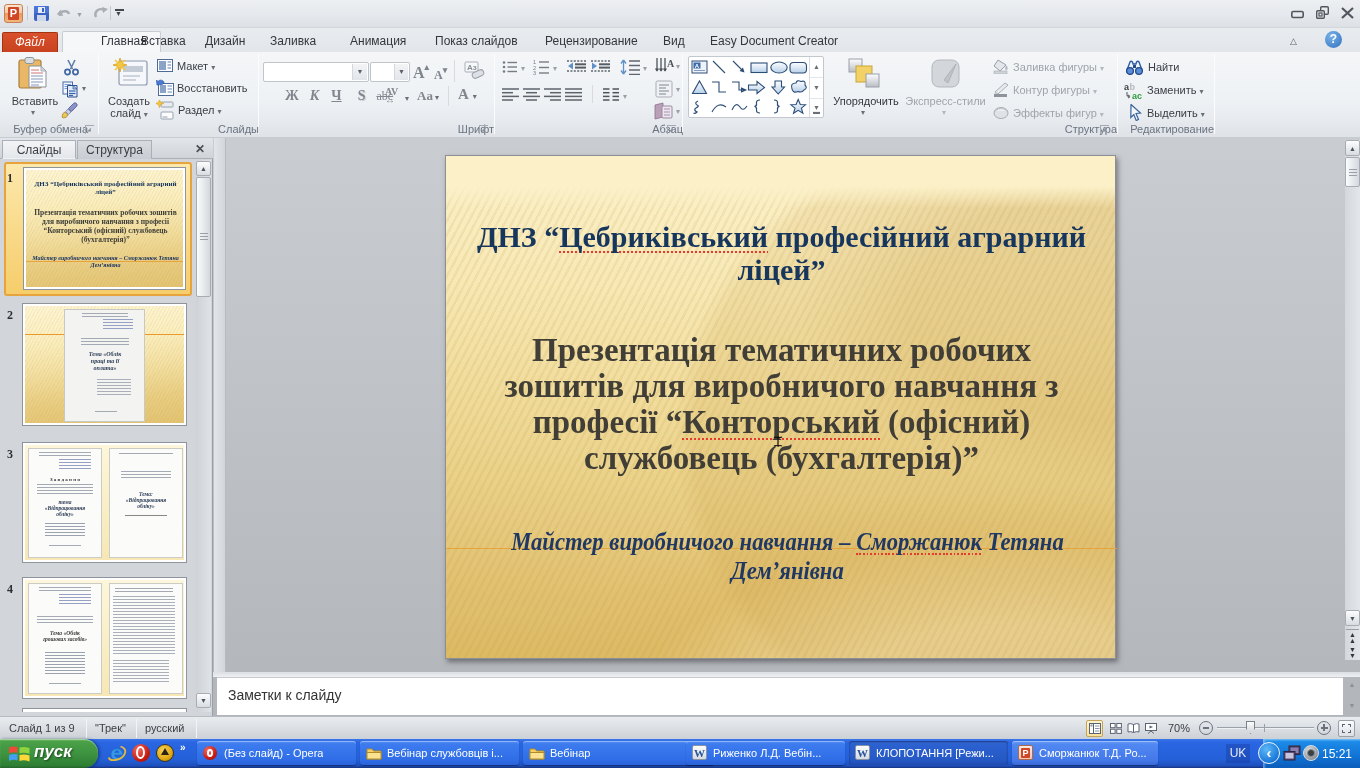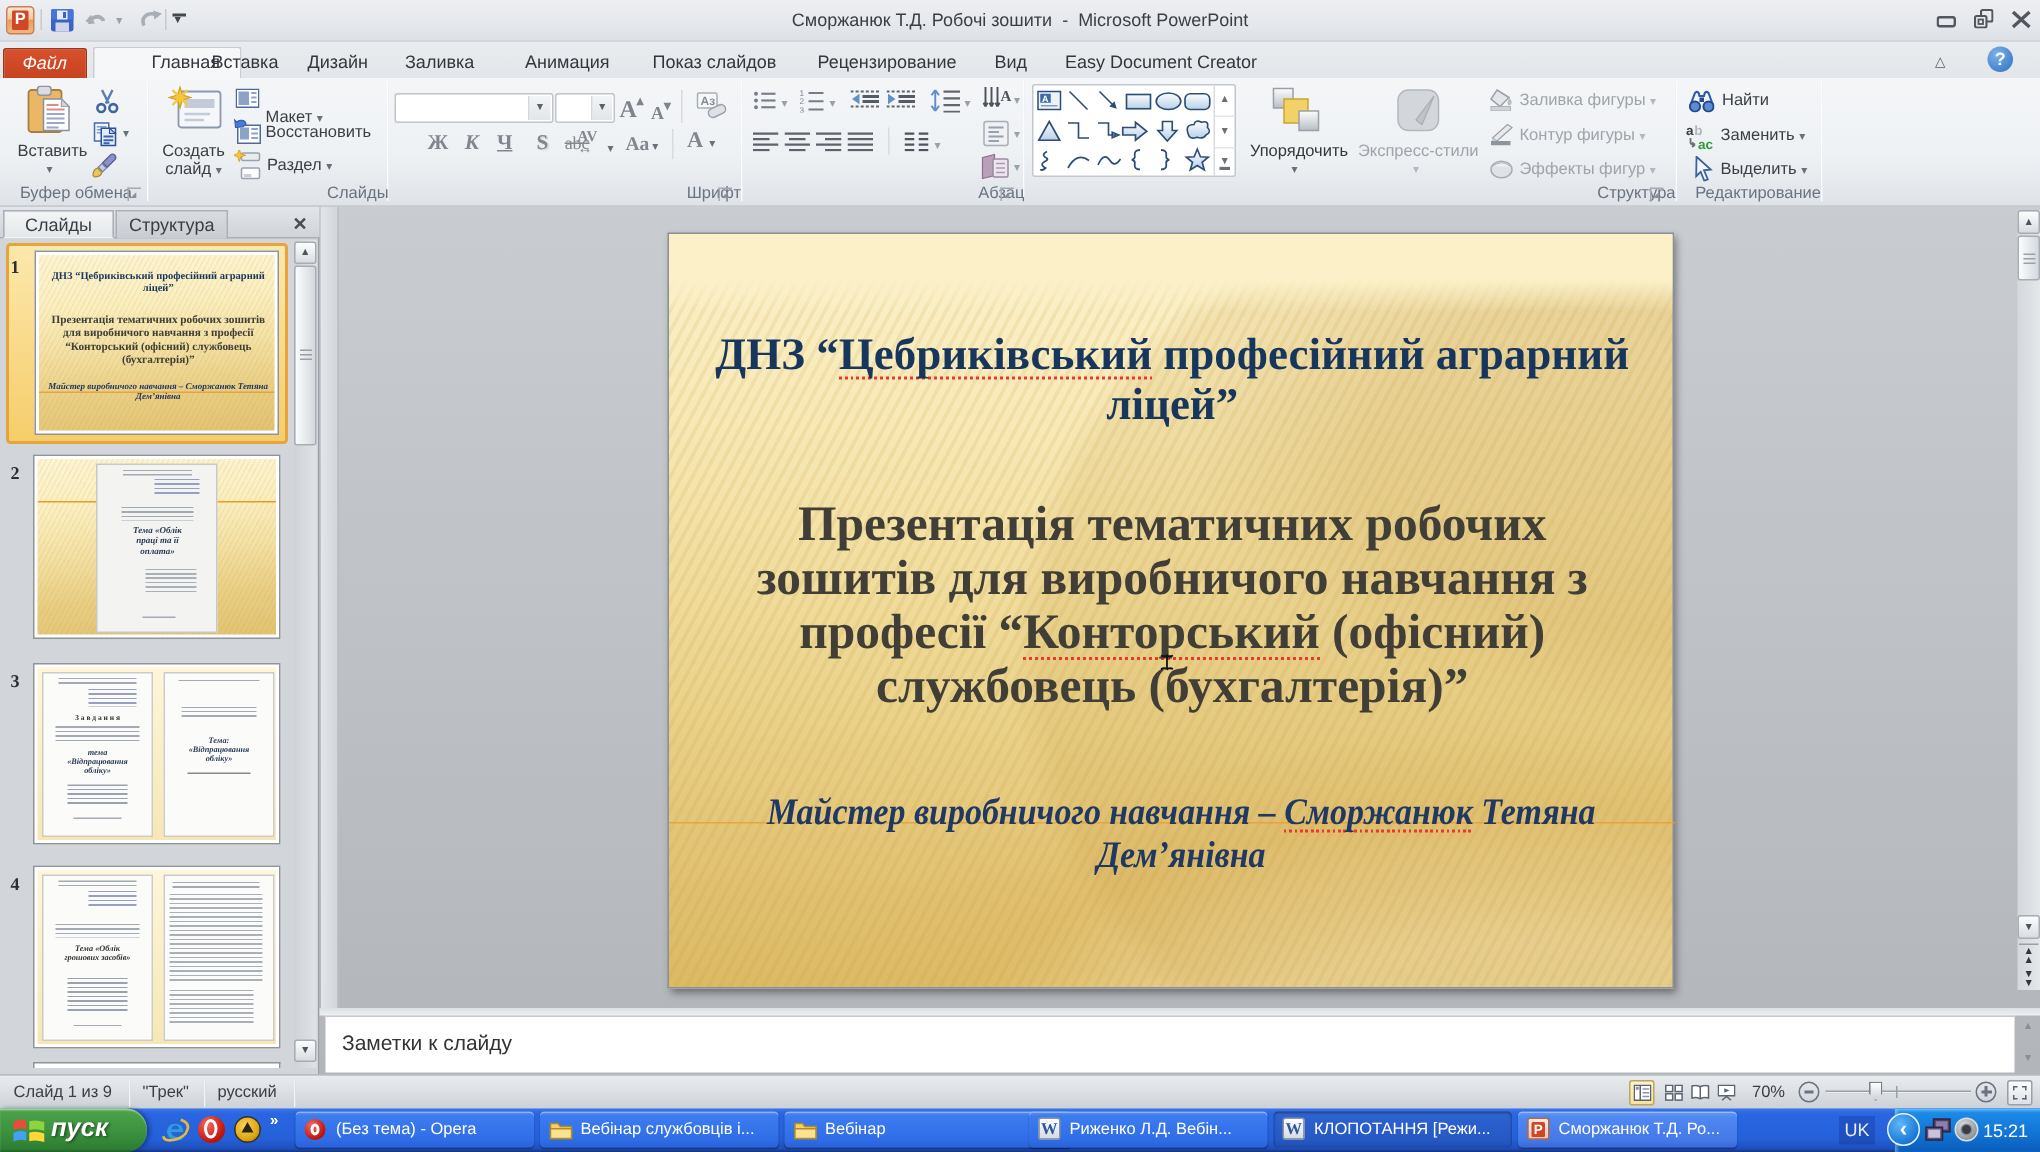--- a/index.html
+++ b/index.html
@@ -95,21 +95,20 @@
 
     <svg class="abs" style="left:92px;top:6px;" width="16" height="14" viewBox="0 0 16 14">
       <path d="M13 4 C5 1 2 7 4 11" stroke="#a9adb4" stroke-width="2.4" fill="none"></path>
       <path d="M10 1 L16 3 L11 7 Z" fill="#a9adb4"></path>
     </svg>
     <div class="abs" style="left:110px;top:6px;width:1px;height:14px;background:#c6cad0;"></div>
     <div class="abs" style="left:115px;top:6px;width:10px;color:#43474e;">
         <div style="height:2px;background:#43474e;width:9px;margin-top:3px;"></div>
         <div style="font-size:7px;margin-top:-1px;">▼</div>
       </div>
-    <div id="titletext">Сморжанюк Т.Д. Робочі зошити&nbsp; -&nbsp; Microsoft PowerPoint</div>
 
     <svg class="abs" style="left:1291px;top:8px;" width="13" height="11" viewBox="0 0 13 11">
         <rect x="0.8" y="3.5" width="11.4" height="6" rx="1.5" fill="none" stroke="#53565e" stroke-width="1.6"></rect>
       </svg>
     <svg class="abs" style="left:1316px;top:6px;" width="13" height="13" viewBox="0 0 13 13">
         <rect x="4.7" y="0.7" width="7.6" height="7.6" rx="1" fill="none" stroke="#53565e" stroke-width="1.4"></rect>
         <rect x="0.7" y="4.7" width="7.6" height="7.6" rx="1" fill="#e8eaed" stroke="#53565e" stroke-width="1.4"></rect>
         <rect x="3" y="7" width="3" height="3" fill="none" stroke="#53565e" stroke-width="1.2"></rect>
       </svg>
     <svg class="abs" style="left:1341px;top:7px;" width="13" height="12" viewBox="0 0 13 12">
@@ -206,21 +205,21 @@
 
     <svg class="abs" style="left:157px;top:7px;" width="16" height="13" viewBox="0 0 16 13">
       <rect x="0.5" y="0.5" width="15" height="12" fill="#fff" stroke="#4f6a96"></rect>
       <rect x="2" y="2" width="7" height="9" fill="#8ba3c7"></rect>
       <g stroke="#8ba3c7" stroke-width="1.4">
           <line x1="10.5" y1="3" x2="14" y2="3"></line>
           <line x1="10.5" y1="6" x2="14" y2="6"></line>
           <line x1="10.5" y1="9" x2="14" y2="9"></line>
         </g>
     </svg>
-    <div class="abs rtext" style="left:177px;top:20px;">Макет <span class="dd">▾</span></div>
+    <div class="abs rtext" style="left:177px;top:8px;">Макет <span class="dd">▾</span></div>
 
     <svg class="abs" style="left:156px;top:27px;" width="18" height="17" viewBox="0 0 18 17">
       <rect x="2.5" y="4.5" width="15" height="12" fill="#fff" stroke="#4f6a96"></rect>
       <rect x="4" y="6" width="6" height="8" fill="#8ba3c7"></rect>
       <g stroke="#8ba3c7" stroke-width="1.3">
           <line x1="11.5" y1="7" x2="16" y2="7"></line>
           <line x1="11.5" y1="10" x2="16" y2="10"></line>
           <line x1="11.5" y1="13" x2="16" y2="13"></line>
         </g>
       <path d="M8 4 C8 0.5 3 0.5 2 2.5 L0.5 1 L1 6 L6 5.5 Z" fill="#4a7ad4" stroke="#2d56a8" stroke-width=".7"></path>
@@ -691,21 +690,21 @@
     </svg>
     <div class="abs" style="left:132px;top:5px;width:18px;height:18px;border-radius:50%;background:radial-gradient(circle at 35% 30%,#f46a5e,#c5170d 65%,#8f0e06);"></div>
     <div class="abs" style="left:136px;top:7px;width:9px;height:13px;border:2.6px solid #fff;border-radius:50%;"></div>
     <div class="abs" style="left:156px;top:5px;width:18px;height:18px;border-radius:50%;background:radial-gradient(circle at 40% 35%,#f7d35c,#e0a812 60%,#9c7408);border:1px solid #3a3220;"></div>
     <div class="abs" style="left:161px;top:9px;width:0;height:0;border-left:4px solid transparent;border-right:4px solid transparent;border-bottom:7px solid #2a2416;"></div>
     <div class="abs" style="left:180px;top:3px;color:#fff;font-size:10px;font-weight:bold;">»</div>
 
     <div class="taskbtn" style="left:197px;width:159px;">
       <div class="abs" style="left:6px;top:5px;width:14px;height:14px;border-radius:50%;background:radial-gradient(circle at 35% 30%,#f46a5e,#c5170d 65%,#8f0e06);"></div>
       <div class="abs" style="left:9.5px;top:8px;width:6px;height:8px;border:2px solid #fff;border-radius:50%;"></div>
-      <div class="tlabel">(Без тема) - Opera</div>
+      <div class="tlabel">(Без слайд) - Opera</div>
     </div>
     <div class="taskbtn" style="left:360px;width:159px;">
       <svg class="abs" style="left:6px;top:6px;" width="16" height="13" viewBox="0 0 16 13">
           <path d="M1 2 L6 2 L7.5 4 L15 4 L15 12 L1 12 Z" fill="#f7d065" stroke="#b08c28"></path>
           <path d="M1 5.5 L15 5.5 L15 12 L1 12 Z" fill="#fbe291" stroke="#b08c28"></path>
         </svg>
       <div class="tlabel">Вебінар службовців і...</div>
     </div>
     <div class="taskbtn" style="left:523px;width:191px;">
       <svg class="abs" style="left:6px;top:6px;" width="16" height="13" viewBox="0 0 16 13">

